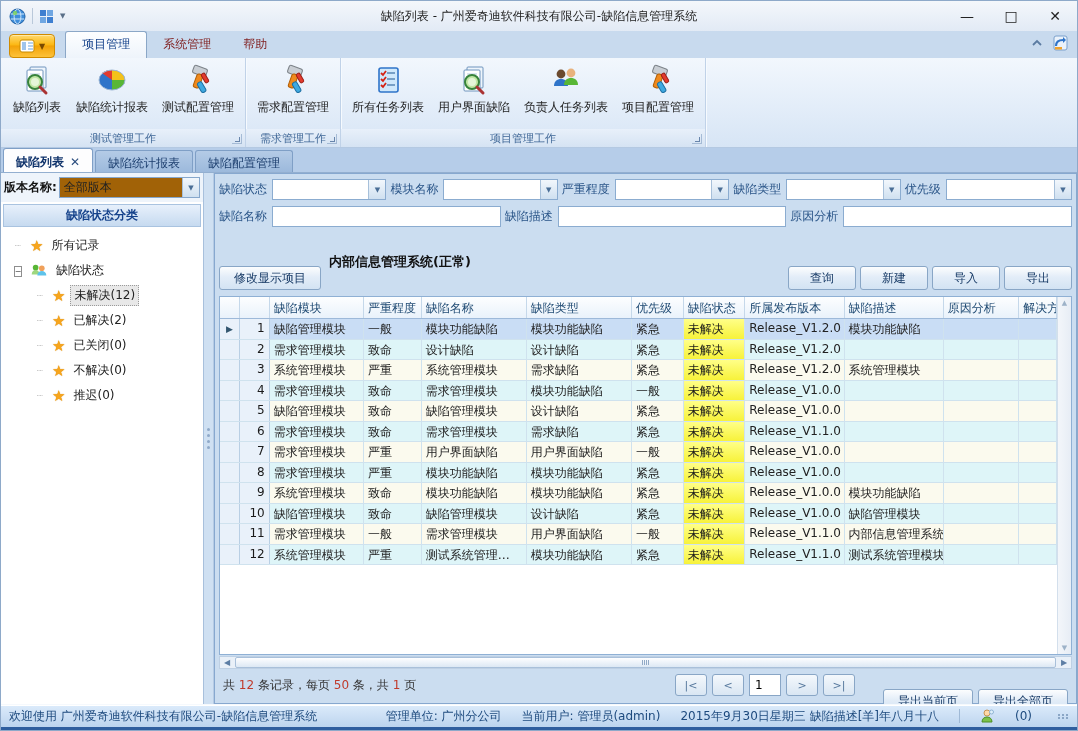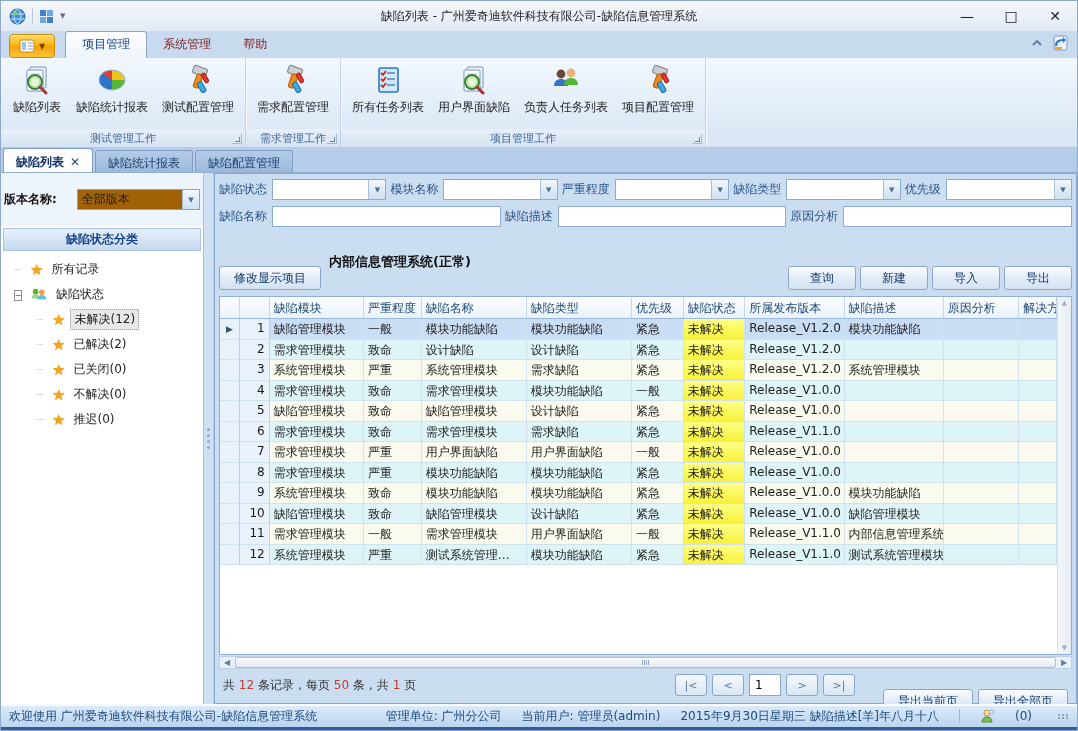--- a/index.html
+++ b/index.html
@@ -38,21 +38,21 @@
   .doctabs { height:25px; background:#b6cde9; display:flex; align-items:flex-end; padding-left:2px; gap:2px; border-bottom:1px solid #93afd0; }
   .dtab { height:22px; padding:3px 12px 0; background:linear-gradient(#b4cbe6,#9cb9dc); border:1px solid #7f9fc6; border-bottom:none; border-radius:3px 3px 0 0; color:#1c3e6e; display:flex; align-items:center; gap:6px; cursor:default; }
   .dtab.active { background:#fdfdfe; color:#10336b; font-weight:bold; height:24px; }
   .dtab .close { color:#2b4d7e; font-weight:bold; font-size:12px; }
 
   
   .main { flex:1; display:flex; min-height:0; background:#cfe0f2; }
 
   
   .sidebar { width:203px; background:#fff; border-right:1px solid #a8c0dc; display:flex; flex-direction:column; }
-  .version-row { display:flex; align-items:center; gap:20px; padding:16px 3px; background:#eef4fb; }
+  .version-row { display:flex; align-items:center; gap:2px; padding:4px 3px; background:#eef4fb; }
   .version-row .lbl { font-weight:bold; color:#111; white-space:nowrap; }
   .combo { flex:1; height:21px; background:#a16207; border:1px solid #86a7cc; display:flex; align-items:center; justify-content:space-between; padding-left:4px; }
   .combo .cb-btn { width:17px; height:100%; background:linear-gradient(#f2f7fc,#cfe0f0); border-left:1px solid #a7c0da; display:flex; align-items:center; justify-content:center; font-size:7px; color:#4a6e96; }
   .tree-header { height:23px; margin:2px 2px 0; background:linear-gradient(#e7f0fb,#c6daf0); border:1px solid #a9c3e0; display:flex; align-items:center; justify-content:center; font-weight:bold; color:#15428b; }
   .tree { flex:1; padding:6px 0 0 10px; overflow:hidden; position:relative; }
   .titem { display:flex; align-items:center; height:25px; gap:5px; white-space:nowrap; }
   .titem .conn { color:#b5b5b5; font-size:10px; width:14px; text-align:center; }
   .titem.lv2 { padding-left:22px; }
   .titem .label { padding:1px 3px; }
   .titem.selected .label { background:#e8e8e8; border:1px dotted #9a9a9a; }

